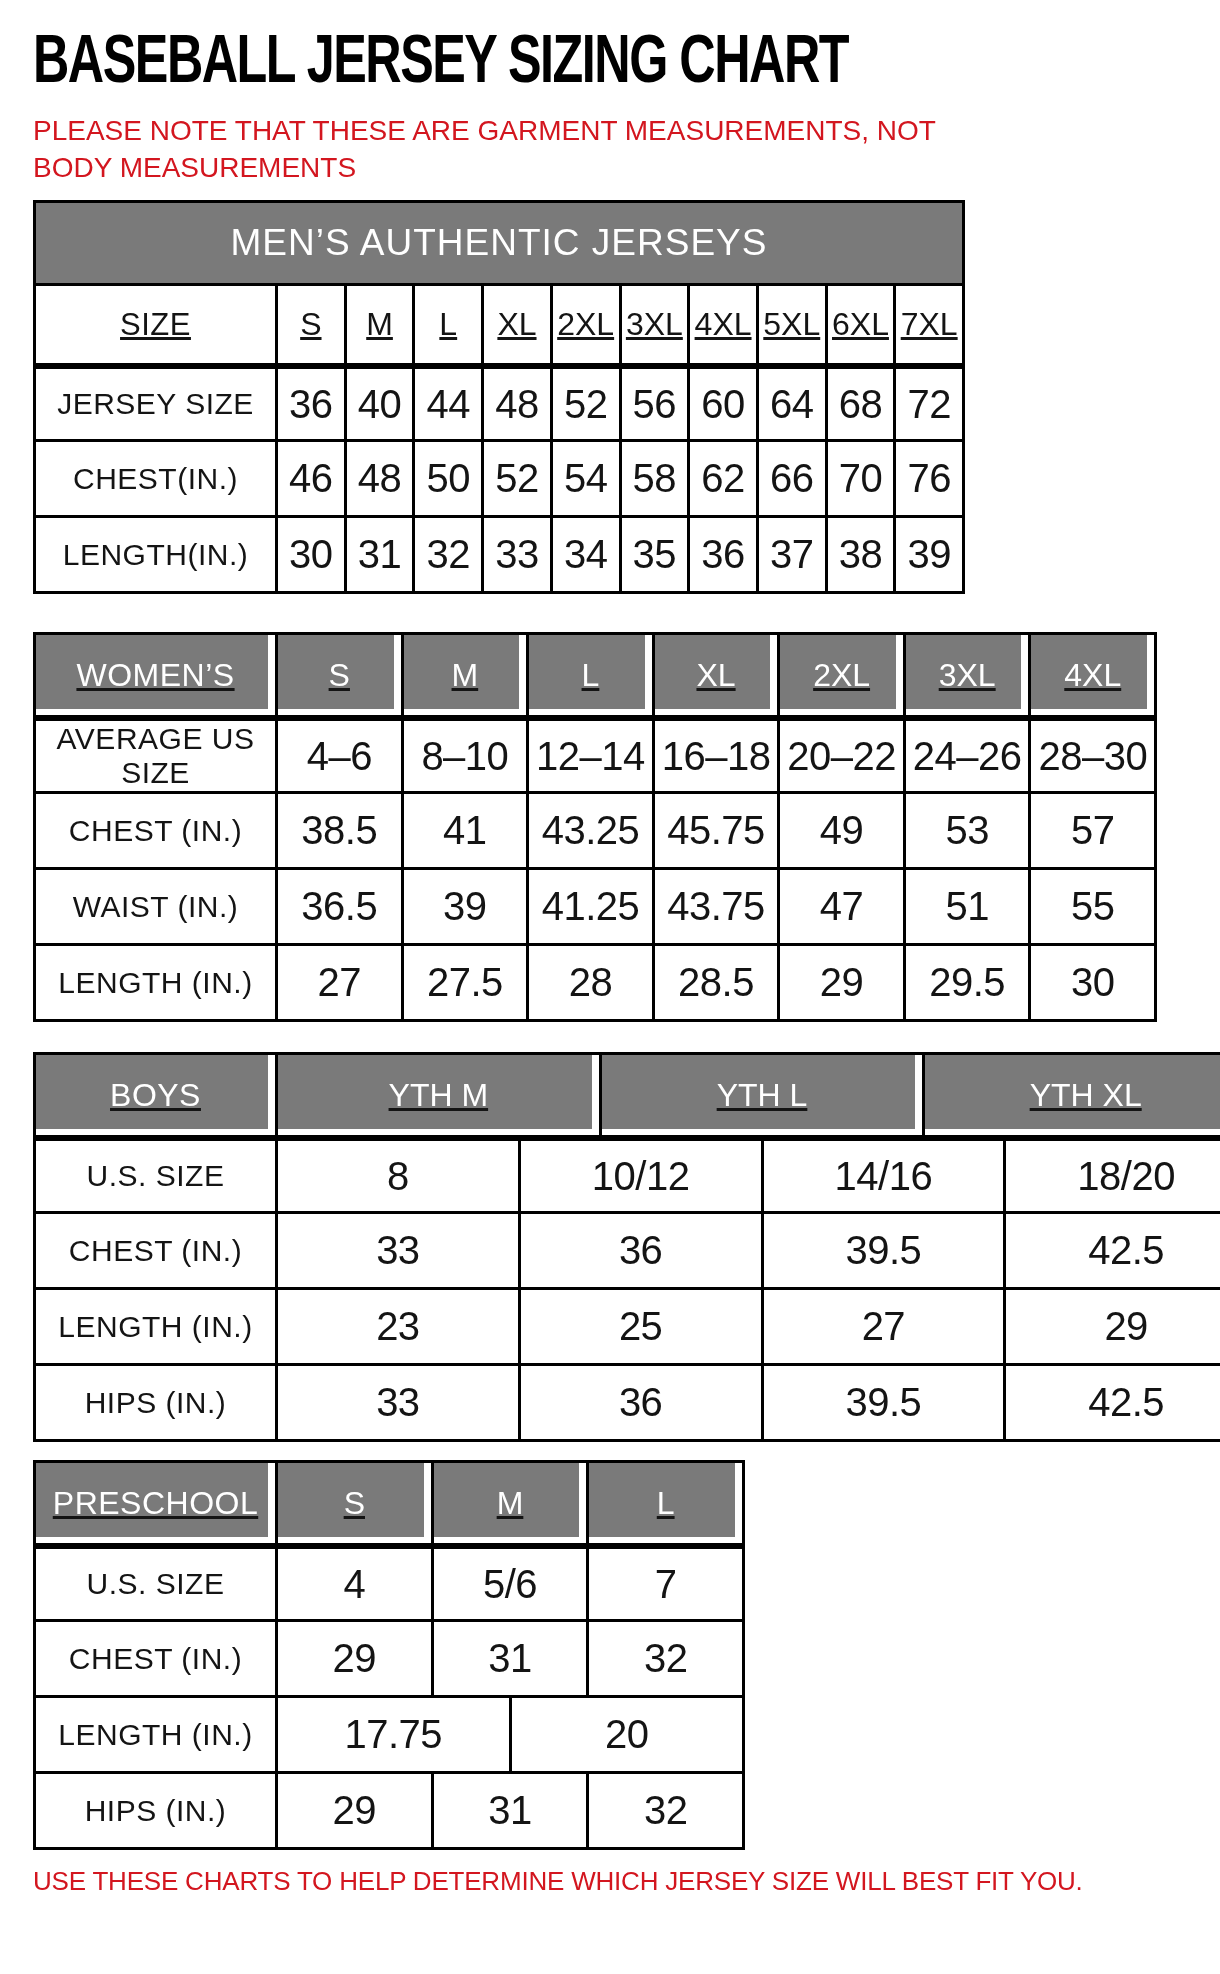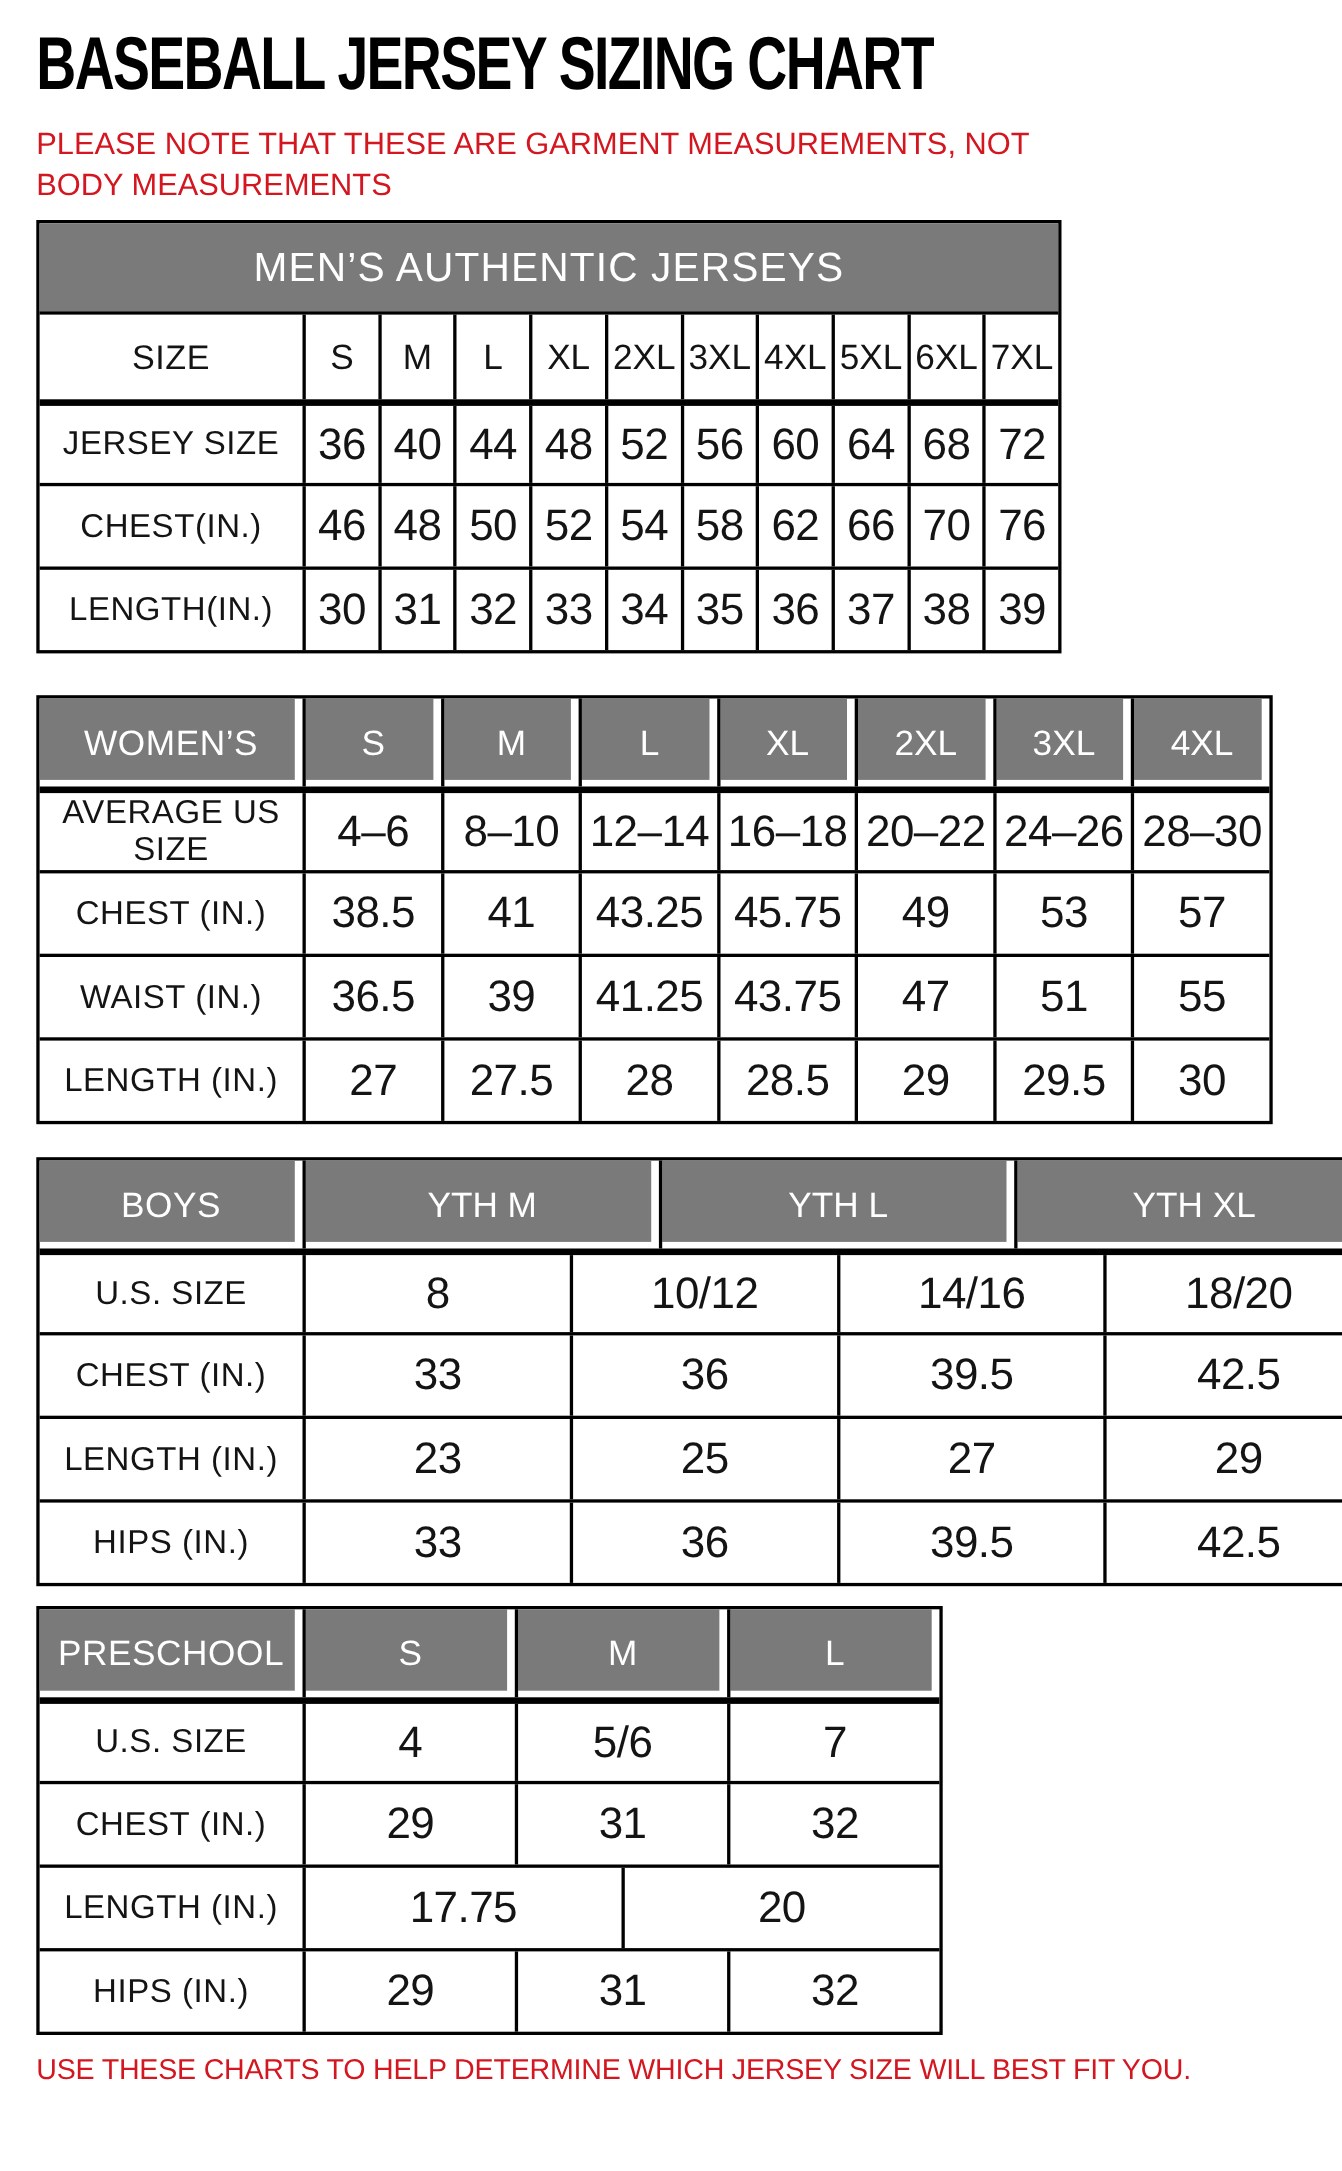--- a/index.html
+++ b/index.html
@@ -26,30 +26,30 @@
   .note{
     margin-top:20px;max-width:915px;
     color:var(--accent-red);
     font-size:28px;line-height:37px;font-weight:400;
   }
 
   .tbl{border:3px solid var(--border-black);}
   .tbl.w-mens{width:932px;margin-top:14px;}
   .tbl.w-womens{width:1124px;margin-top:38px;}
   .tbl.w-boys{width:1216px;margin-top:30px;}
-  .tbl.w-pre{width:824px;margin-top:18px;}
+  .tbl.w-pre{width:712px;margin-top:18px;}
 
   .banner{
     height:80px;background:var(--header-gray);
     display:flex;align-items:center;justify-content:center;
     color:#fff;font-size:37px;letter-spacing:1px;
   }
   .row{display:flex;min-height:76px;border-top:3px solid var(--border-black);}
   .row.first{border-top:0;}
-  .row.hdr{min-height:80px;}
+  .row.hdr{min-height:80px;text-decoration:underline;}
   .row.thick{border-top:6px solid var(--border-black);}
 
   .lbl{
     flex:0 0 239px;
     display:flex;align-items:center;justify-content:center;
     text-align:center;font-size:30px;letter-spacing:0.5px;line-height:34px;
   }
   .vals{flex:1;display:flex;}
   .vals .cell{
     flex:1;border-left:3px solid var(--border-black);

